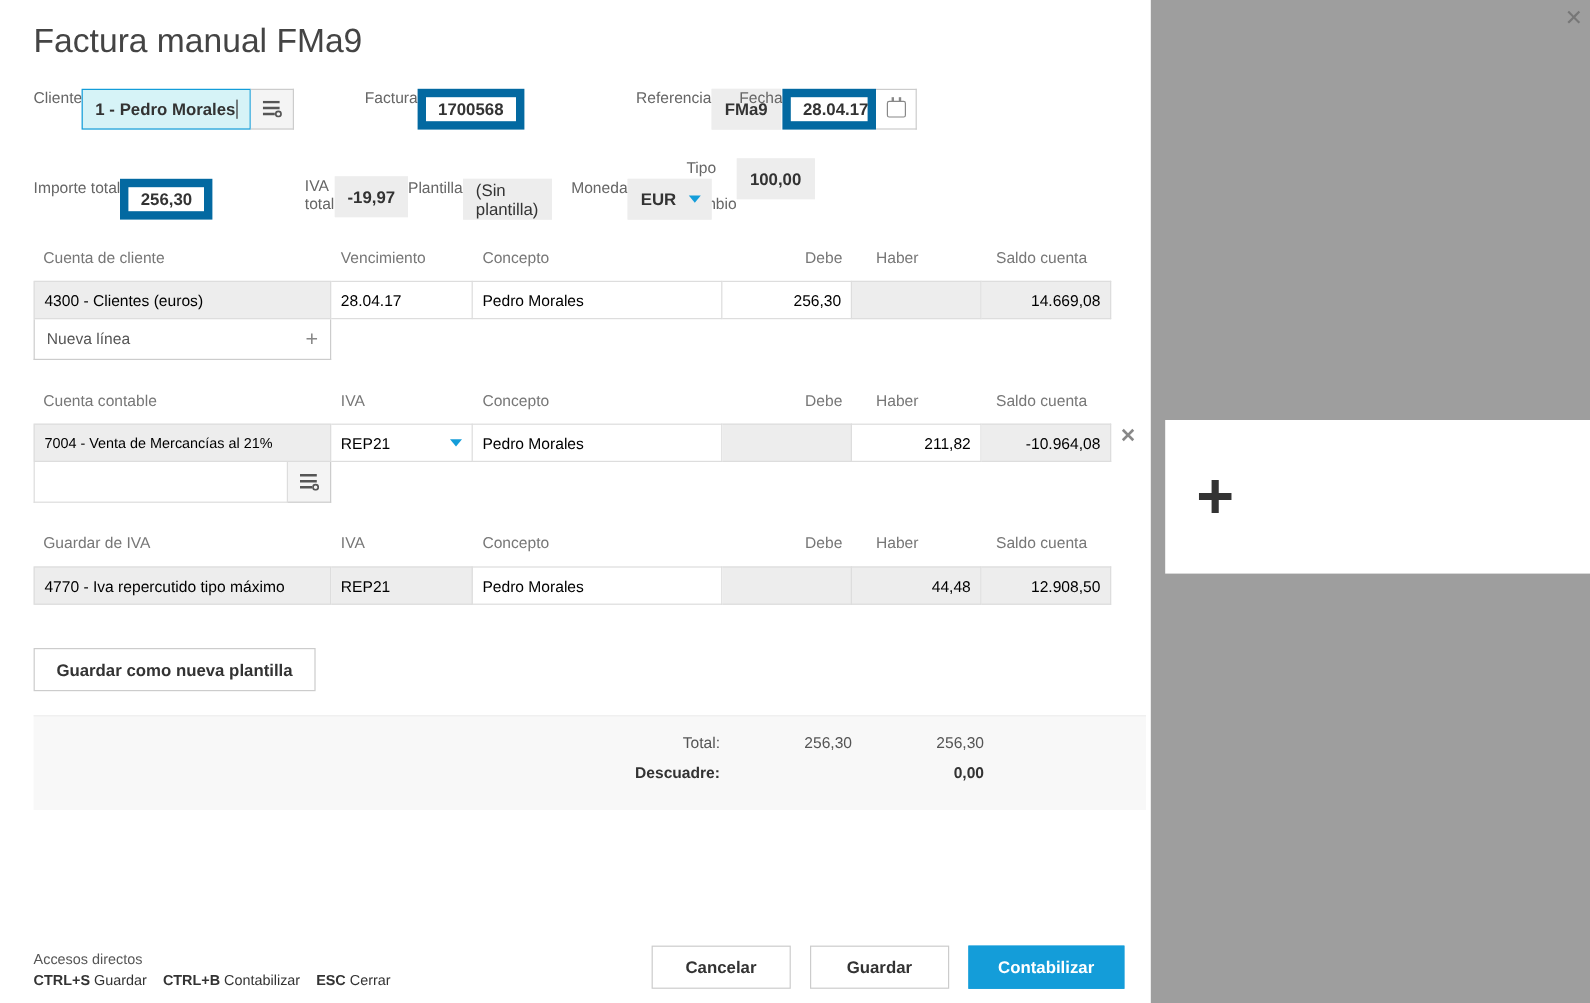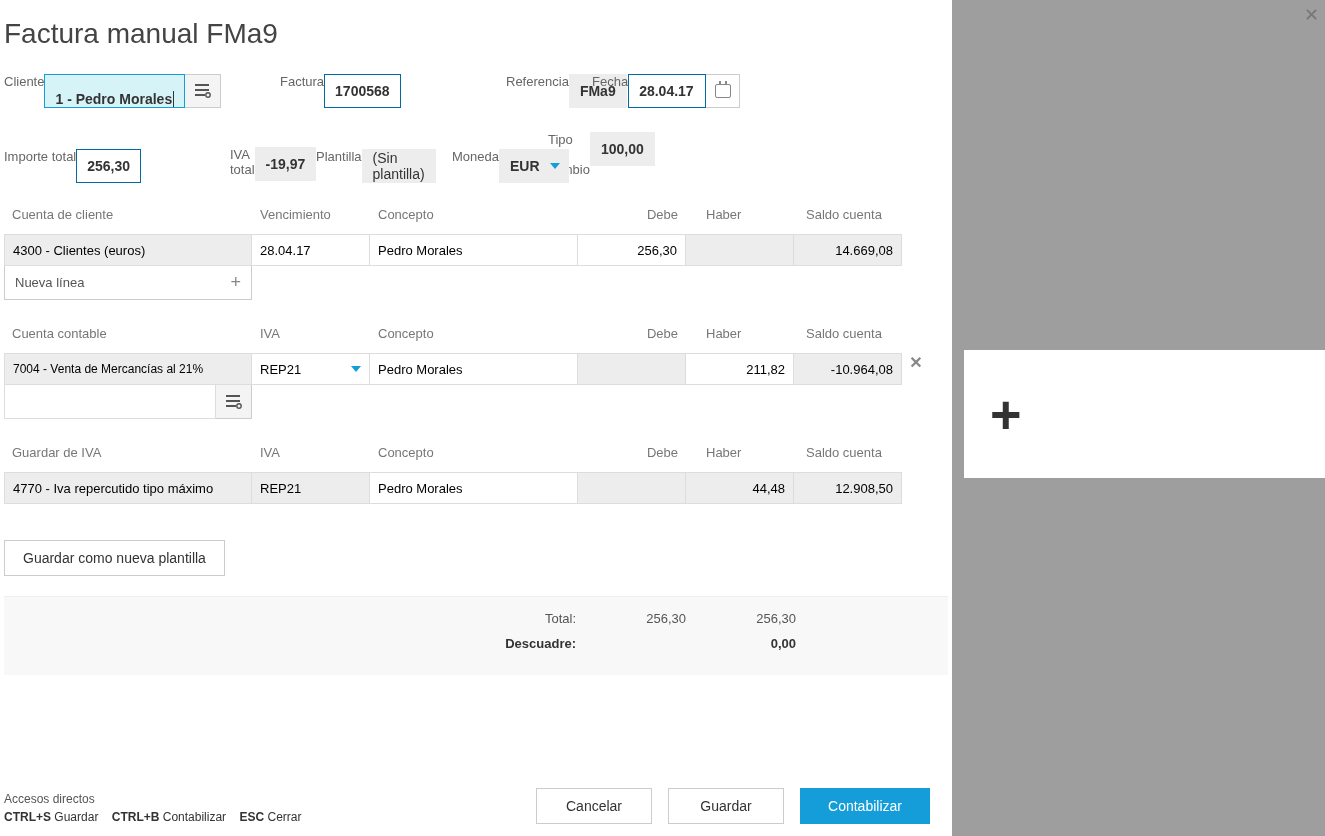--- a/index.html
+++ b/index.html
@@ -1,30 +1,30 @@
 <!DOCTYPE html>
 <html><head>
 <meta charset="utf-8">
 <style>
   * { box-sizing: border-box; margin: 0; padding: 0; font-family: Arial, Helvetica, sans-serif; }
   body { background: #fff; width: 1325px; height: 836px; overflow: hidden; display: flex; }
-  .main { width: 952px; padding: 18px 4px 0 4px; display: flex; flex-direction: column; position: relative; }
+  .main { width: 952px; padding: 18px 4px 0 4px; display: flex; flex-direction: column; position: relative; margin-left: 24px; }
   .side { width: 373px; background: #9e9e9e; position: relative; }
 
   h1 { font-size: 28px; font-weight: 400; color: #444; margin-bottom: 24px; }
 
   .row { display: flex; gap: 18px; margin-bottom: 24px; align-items: flex-end; }
   .field { display: flex; }
   .field-label { font-size: 13px; color: #666; margin-bottom: 6px; }
 
-  .ctrl { height: 34px; border: 1px solid #0369a1; background: #fff; padding: 0 10px; font-size: 14px; color: #333; display: flex; align-items: center; }
+  .ctrl { height: 34px; border: 7px solid #0369a1; background: #fff; padding: 0 10px; font-size: 14px; color: #333; display: flex; align-items: center; }
   .ctrl.readonly { background: #ededed; border: 1px solid #ededed; font-weight: 700; justify-content: center; }
   .ctrl.bold { font-weight: 700; }
   .ctrl.input { background: #fff; }
-  .ctrl.focused { border: 1px solid #149dd9; background: #d6f3f7; align-items: flex-end; }
+  .ctrl.focused { border: 1px solid #149dd9; background: #d6f3f7; }
   .ctrl.select { position: relative; padding-right: 28px; }
   .chev { position: absolute; right: 8px; width: 0; height: 0; border-left: 5px solid transparent; border-right: 5px solid transparent; border-top: 6px solid #149dd9; }
   .cliente-wrap { display: flex; }
   .lookup-btn { width: 36px; height: 34px; border: 1px solid #ccc; border-left: none; background: #f4f4f4; display: flex; align-items: center; justify-content: center; }
 
   .date-wrap { display: flex; }
   .date-btn { width: 34px; height: 34px; border: 1px solid #ccc; border-left: none; background: #fff; display: flex; align-items: center; justify-content: center; }
   .cal-icon { width: 16px; height: 14px; border: 1.5px solid #888; border-radius: 2px; position: relative; }
   .cal-icon::before, .cal-icon::after { content: ''; position: absolute; width: 2px; height: 4px; background: #888; top: -4px; }
   .cal-icon::before { left: 3px; } .cal-icon::after { right: 3px; }
@@ -36,21 +36,21 @@
   .cell { display: flex; align-items: center; height: 32px; padding: 0 8px; font-size: 13px; }
   .cell.num { justify-content: flex-end; }
   .cell.head { height: auto; padding-bottom: 6px; }
   .bord { border: 1px solid #ddd; }
   .bord + .bord { border-left: none; }
   .shade { background: #ededed; }
   .newline { border: 1px solid #ccc; border-top: none; height: 34px; display: flex; align-items: center; justify-content: space-between; padding: 0 10px; color: #555; font-size: 13px; width: 248px; }
   .plus { font-size: 18px; color: #888; }
   .close-row { width: 28px; display: flex; align-items: center; justify-content: center; color: #888; font-weight: 700; cursor: pointer; font-size: 16px; }
 
-  .btn { height: 36px; border: 1px solid #ccc; background: #fff; font-weight: 400; font-size: 14px; color: #333; padding: 0 18px; cursor: pointer; }
+  .btn { height: 36px; border: 1px solid #ccc; background: #fff; font-weight: 700; font-size: 14px; color: #333; padding: 0 18px; cursor: pointer; }
   .btn.primary { background: #149dd9; border-color: #149dd9; color: #fff; }
 
   .totals { background: #f8f8f8; padding: 14px 0 24px 0; display: flex; flex-direction: column; gap: 10px; font-size: 13px; border-top: 1px solid #eee; margin-top: 20px; }
   .totals .trow2 { display: flex; }
   .totals .lbl { width: 572px; text-align: right; color: #555; }
   .totals .val { width: 110px; text-align: right; color: #555; }
   .totals .bold .lbl, .totals .bold .val { font-weight: 700; color: #333; }
 
   .footer { position: absolute; bottom: 12px; left: 4px; right: 22px; display: flex; justify-content: space-between; align-items: flex-end; }
   .short { font-size: 12px; color: #333; }

